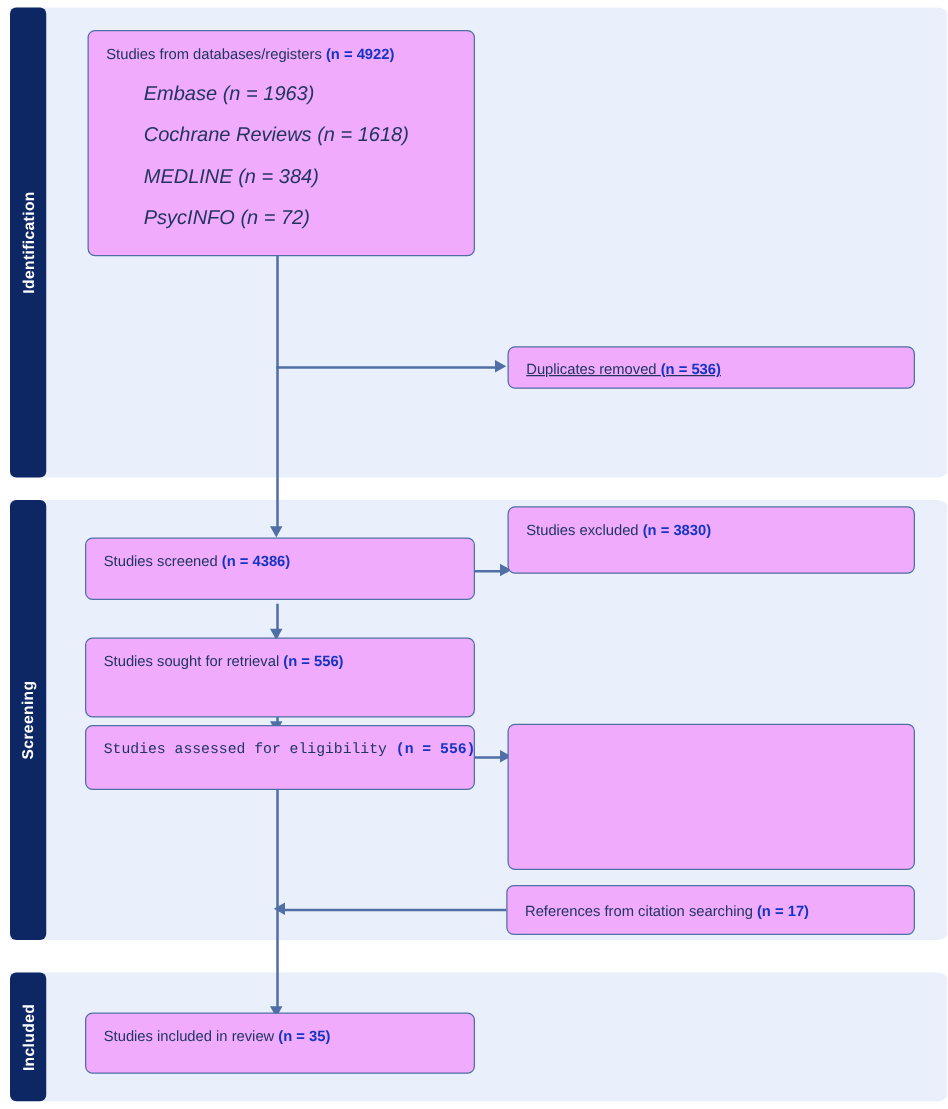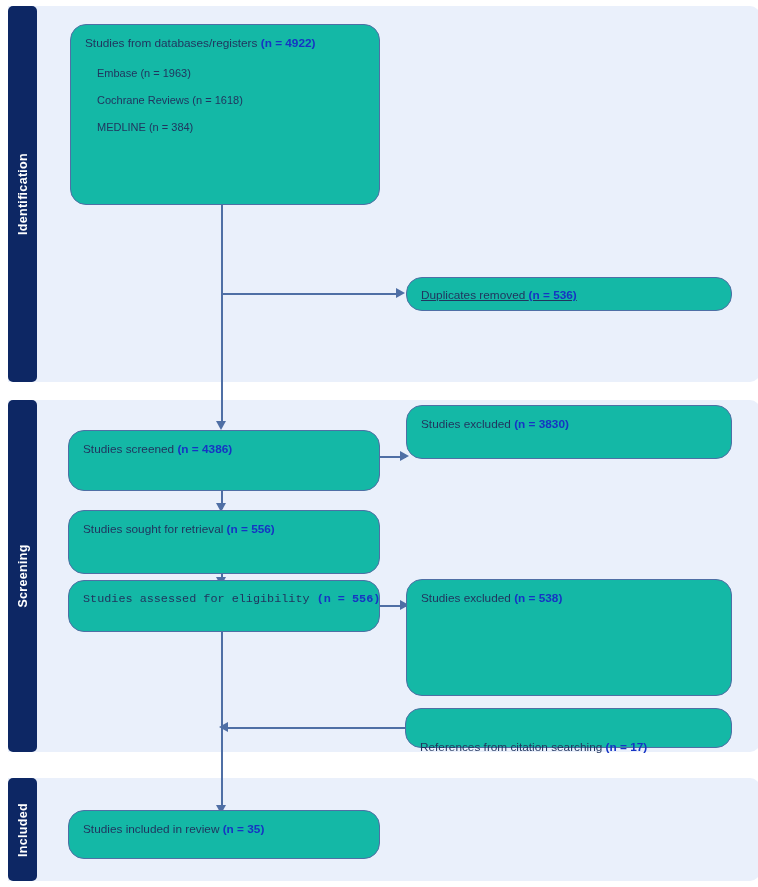--- a/index.html
+++ b/index.html
@@ -40,47 +40,48 @@
     font-weight: bold;
     letter-spacing: 0.3px;
     white-space: nowrap;
     transform: rotate(-90deg);
     font-family: "Liberation Sans", sans-serif;
   }
 
   
   .flow-box {
     position: absolute;
-    background: #14b8a6;
+    background: #f0abfc;
     border: 1.6px solid #4f6fa5;
-    border-radius: 16px;
+    border-radius: 6px;
     box-sizing: border-box;
     padding: 11px 14px 10px 14px;
   }
   .box-title {
     font-size: 11.8px;
     color: #21355f;
     line-height: 1.35;
     white-space: nowrap;
   }
   .box-title .count {
     color: #1634c4;
     font-weight: bold;
   }
   .sub-list {
     margin: 0;
     padding: 0;
     list-style: none;
   }
   .sub-item {
-    font-size: 11px;
+    font-size: 16px;
     color: #21355f;
-    margin-left: 12px;
+    margin-left: 30px;
     margin-top: 15px;
     white-space: nowrap;
+    font-style: italic;
   }
 
   
   .conn {
     position: absolute;
     background: #4f6fa5;
   }
   .conn-v { width: 1.8px; }
   .conn-h { height: 1.8px; }
 
@@ -149,30 +150,31 @@
   <div class="arrow arrow-left" style="left:219px; top:722px;"></div>
 
   <div class="flow-box" style="left:70px; top:24px; width:310px; height:181px;">
     <div class="box-title">
       <span>Studies from databases/registers </span><span class="count">(n = 4922)</span>
     </div>
     <ul class="sub-list">
       <li class="sub-item">Embase (n = 1963)</li>
       <li class="sub-item">Cochrane Reviews (n = 1618)</li>
       <li class="sub-item">MEDLINE (n = 384)</li>
+      <li class="sub-item">PsycINFO (n = 72)</li>
     </ul>
   </div>
 
   <div class="flow-box" style="left:406px; top:277px; width:326px; height:34px;">
     <div class="box-title" style="margin-top:-1px;text-decoration:underline;">
       <span>Duplicates removed </span><span class="count">(n = 536)</span>
     </div>
   </div>
 
-  <div class="flow-box" style="left:68px; top:430px; width:312px; height:61px;">
+  <div class="flow-box" style="left:68px; top:430px; width:312px; height:50px;">
     <div class="box-title">
       <span>Studies screened </span><span class="count">(n = 4386)</span>
     </div>
   </div>
 
   <div class="flow-box" style="left:406px; top:405px; width:326px; height:54px;">
     <div class="box-title">
       <span>Studies excluded </span><span class="count">(n = 3830)</span>
     </div>
   </div>
@@ -183,27 +185,24 @@
     </div>
   </div>
 
   <div class="flow-box" style="left:68px; top:580px; width:312px; height:52px;font-family:Liberation Mono, monospace;">
     <div class="box-title">
       <span>Studies assessed for eligibility </span><span class="count">(n = 556)</span>
     </div>
   </div>
 
   <div class="flow-box" style="left:406px; top:579px; width:326px; height:117px;">
-    <div class="box-title">
-      <span>Studies excluded </span><span class="count">(n = 538)</span>
-    </div>
   </div>
 
   <div class="flow-box" style="left:405px; top:708px; width:327px; height:40px;">
-    <div class="box-title" style="margin-top:20px;">
+    <div class="box-title" style="margin-top:2px;">
       <span>References from citation searching </span><span class="count">(n = 17)</span>
     </div>
   </div>
 
   <div class="flow-box" style="left:68px; top:810px; width:312px; height:49px;">
     <div class="box-title">
       <span>Studies included in review </span><span class="count">(n = 35)</span>
     </div>
   </div>
 

